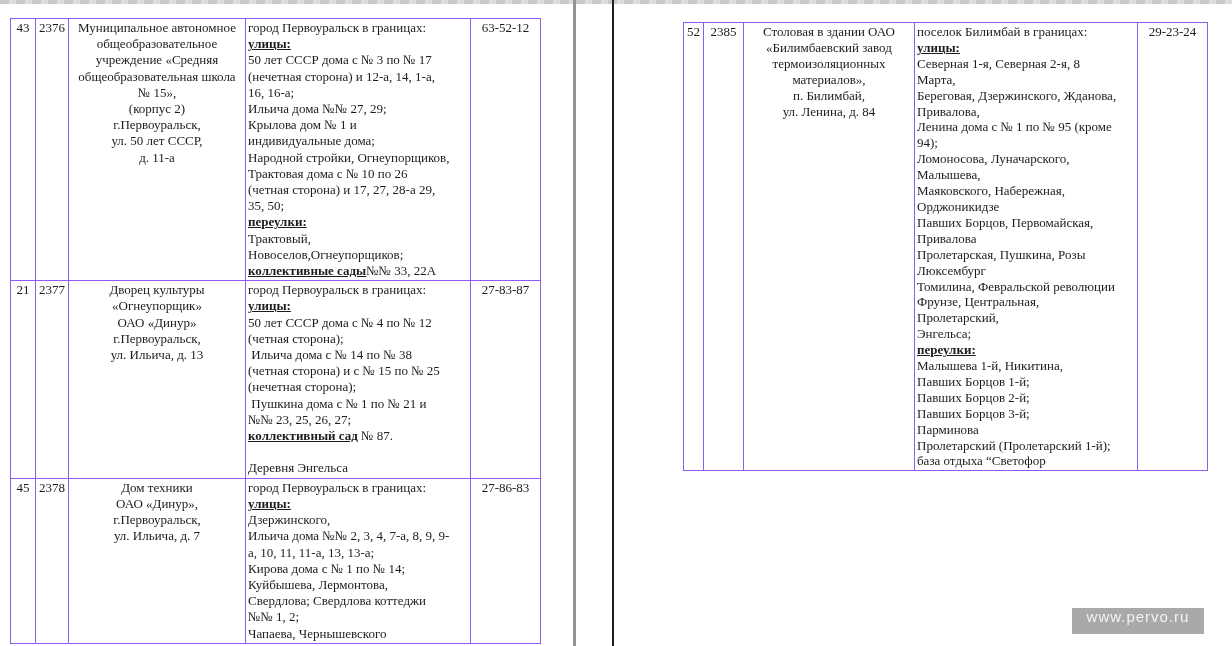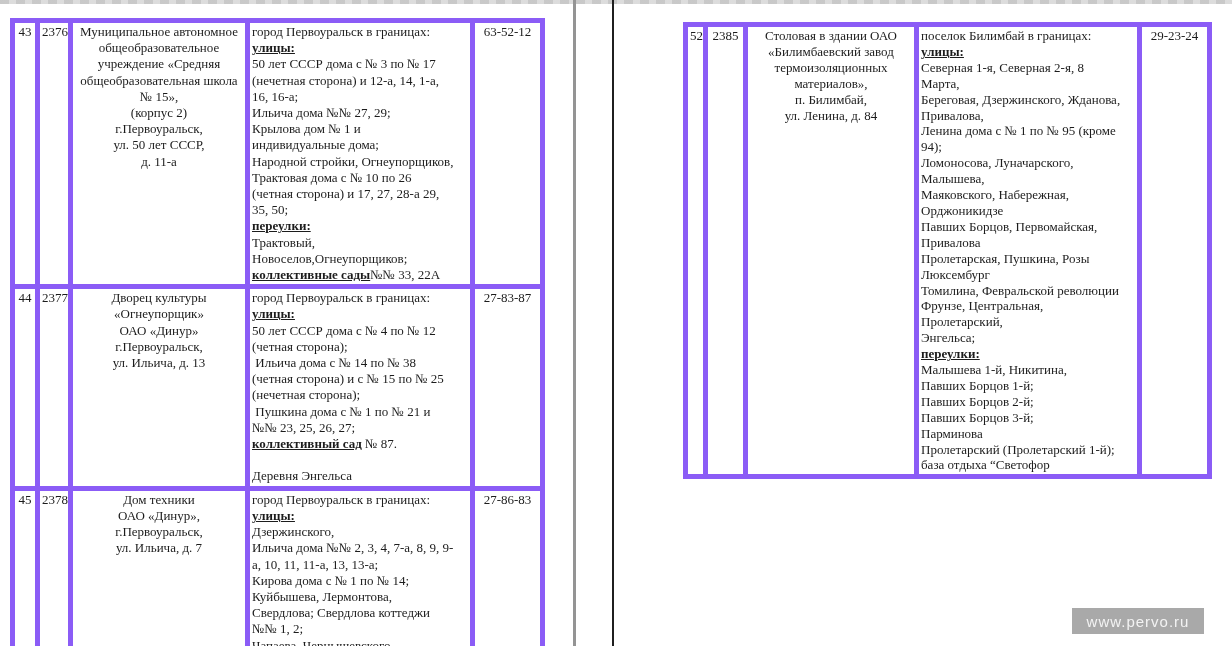--- a/index.html
+++ b/index.html
@@ -8,21 +8,21 @@
     background:#ffffff; color:#1c1c1c;
     font-family:"Liberation Serif","DejaVu Serif",serif;
   }
   .top-band {
     position:absolute; top:0; left:0; width:1232px; height:4px;
     background:repeating-linear-gradient(90deg,#bfbfbf 0 9px,#d6d6d6 9px 16px);
     opacity:.85;
   }
   table { border-collapse:collapse; position:absolute; table-layout:fixed; background:#fff; }
   td {
-    border:5px solid #8b5cf6; vertical-align:top; padding:1px 2px;
+    border:1px solid #8b5cf6; vertical-align:top; padding:1px 2px;
     font-size:13px;
     margin-left:18px;
   }
   .t-left  { left:10px;  top:18px; width:530px; }
   .t-right { left:683px; top:22px; width:524px; }
   .t-left td  { line-height:16.2px; }
   .t-right td { line-height:15.9px; }
   .t-left  col.w-num  { width:25px; }  .t-left  col.w-id   { width:33px; }
   .t-left  col.w-name { width:177px; } .t-left  col.w-addr { width:225px; }
   .t-left  col.w-tel  { width:70px; }
@@ -41,21 +41,21 @@
     position:absolute; left:573px; top:0; width:3px; height:646px; background:#949494;
   }
   .divider-black {
     position:absolute; left:612px; top:0; width:2px; height:646px; background:#1f1f1f;
   }
   .watermark {
     position:absolute; left:1072px; top:608px; width:132px; height:26px;
     background:#a9a9a9; color:#f3f3f3;
     font-family:"Liberation Sans","DejaVu Sans",sans-serif;
     font-size:15px; letter-spacing:1px;
-    display:flex; align-items:center; justify-content:center;
+    display:flex; justify-content:center;
   }
 </style>
 </head>
 <body>
 
 <div class="top-band"></div>
 
 <table class="t-left">
   <colgroup>
     <col class="w-num">
@@ -91,21 +91,21 @@
           <div class="line"><span>(четная сторона) и 17, 27, 28-а 29,</span></div>
           <div class="line"><span>35, 50;</span></div>
           <div class="line"><span class="u">переулки:</span></div>
           <div class="line"><span>Трактовый,</span></div>
           <div class="line"><span>Новоселов,Огнеупорщиков;</span></div>
           <div class="line"><span class="u">коллективные сады</span><span>№№ 33, 22А</span></div>
         </td>
     <td class="c-phone">63-52-12</td>
   </tr>
   <tr class="r1">
-    <td class="c-num">44</td>
+    <td class="c-num">21</td>
     <td class="c-id">2377</td>
     <td class="c-name">Дворец культуры
 «Огнеупорщик»
 ОАО «Динур»
 г.Первоуральск,
 ул. Ильича, д. 13</td>
     <td class="c-addr">
           <div class="line"><span>город Первоуральск в границах:</span></div>
           <div class="line"><span class="u">улицы:</span></div>
           <div class="line"><span>50 лет СССР дома с № 4 по № 12</span></div>

